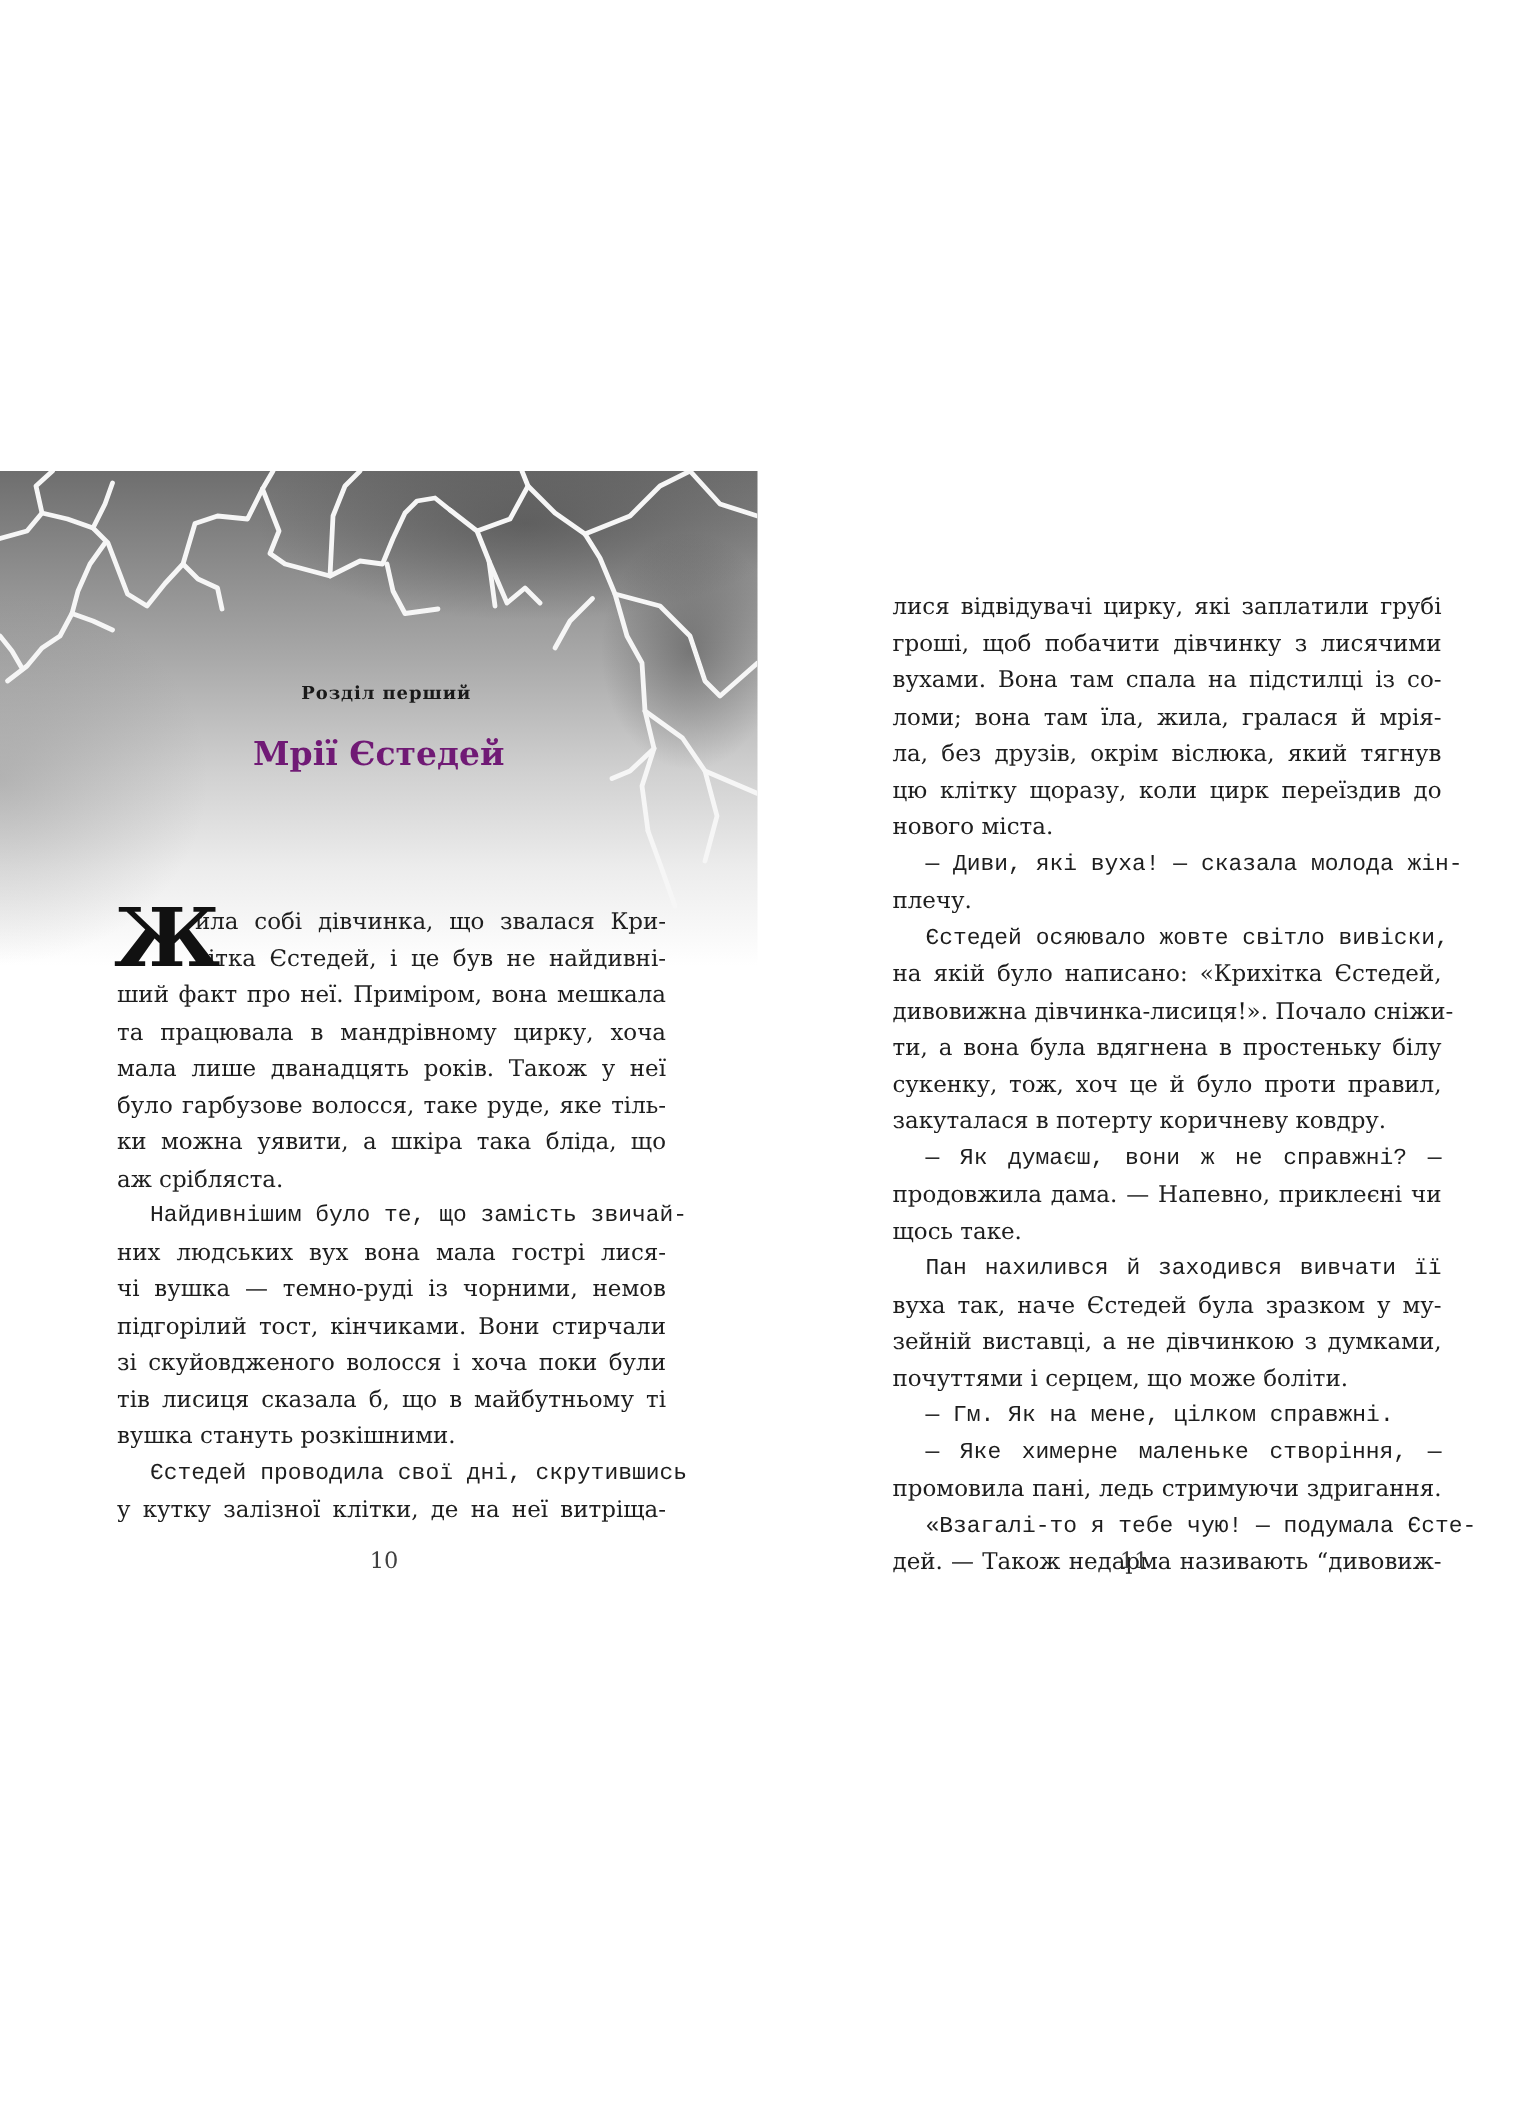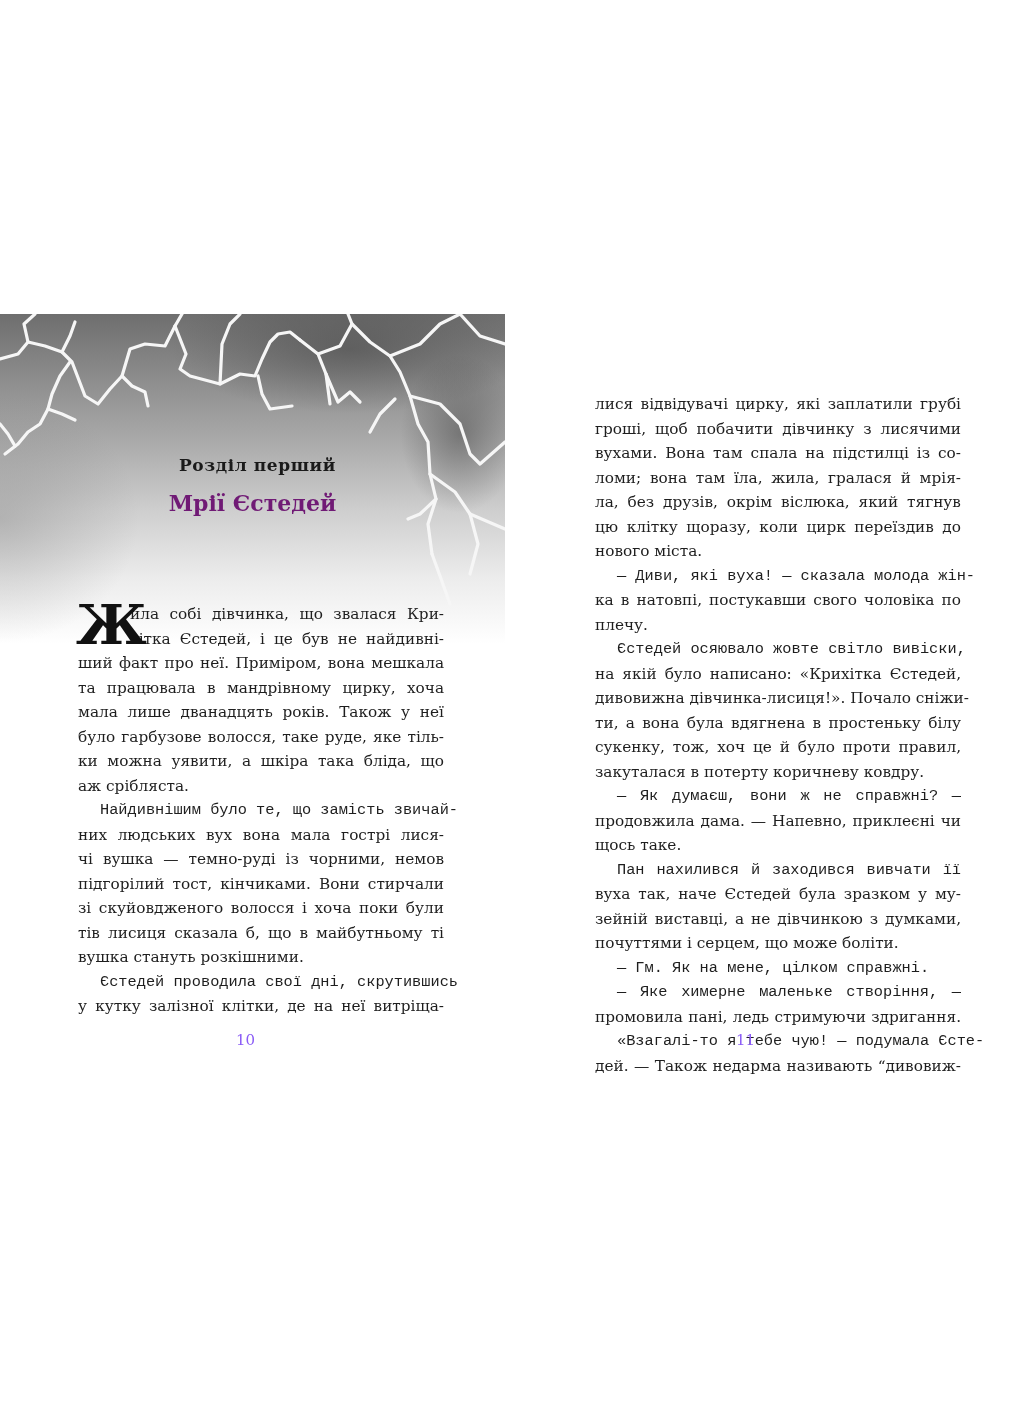--- a/index.html
+++ b/index.html
@@ -20,21 +20,21 @@
     position:absolute; left:400px; top:40px; width:120px; height:160px; border-radius:50%;
     background: radial-gradient(ellipse at center, rgba(60,60,60,0.45) 0%, rgba(90,90,90,0) 70%);
   }
   .illustration .fade-left {
     position:absolute; left:0; top:80px; width:140px; height:250px;
     background: radial-gradient(ellipse at left, rgba(120,120,120,0.35) 0%, rgba(255,255,255,0) 70%);
   }
   .illustration svg { position:absolute; left:0; top:0; }
   .chapter-label {
     position:absolute; left:0; width:515px; top:455px; text-align:center;
-    font-weight:bold; font-size:17px; letter-spacing:0.6px; color:#1a1a1a;
+    font-weight:bold; font-size:12px; letter-spacing:0.6px; color:#1a1a1a;
   }
   .chapter-title {
     position:absolute; left:0; width:505px; top:490px; text-align:center;
     font-weight:bold; font-size:22px; color:#701a75;
   }
   .col {
     position:absolute; width:366px; font-size:15.3px; line-height:24.5px;
     text-align:justify; color:#1e1e1e;
   }
   .col-left { left:78px; top:602px; }
@@ -42,21 +42,21 @@
   .line { display:block; white-space:nowrap; text-align:justify; text-align-last:justify; height:24.5px; }
   .line.last { text-align-last:left; }
   .line.indent { padding-left:22px;font-family:Liberation Mono, monospace; }
   .dropcap-row { position:relative; }
   .dropcap {
     position:absolute; left:-2px; top:-2px; font-size:54px; line-height:50px;
     font-family:"DejaVu Serif","Liberation Serif",serif; font-weight:bold; color:#111;
   }
   .dc-line { padding-left:52px; }
   .page-number {
-    position:absolute; top:1031px; font-size:15px; color:#8b5cf6; width:40px; 
+    position:absolute; top:1031px; font-size:15px; color:#404040; width:40px; text-align:center;
   }
   .pn-left { left:236px; }
   .pn-right { left:736px; }
 </style>
 </head>
 <body>
 
 <div class="spread">
 
   <div class="illustration">
@@ -122,21 +122,20 @@
   <div class="col col-right">
     <div id="right-lines">
         <span class="line">лися відвідувачі цирку, які заплатили грубі</span>
         <span class="line">гроші, щоб побачити дівчинку з лисячими</span>
         <span class="line">вухами. Вона там спала на підстилці із со-</span>
         <span class="line">ломи; вона там їла, жила, гралася й мрія-</span>
         <span class="line">ла, без друзів, окрім віслюка, який тягнув</span>
         <span class="line">цю клітку щоразу, коли цирк переїздив до</span>
         <span class="line last">нового міста.</span>
         <span class="line indent">— Диви, які вуха! — сказала молода жін-</span>
-        <span class="line">ка в натовпі, постукавши свого чоловіка по</span>
         <span class="line last">плечу.</span>
         <span class="line indent">Єстедей осяювало жовте світло вивіски,</span>
         <span class="line">на якій було написано: «Крихітка Єстедей,</span>
         <span class="line">дивовижна дівчинка-лисиця!». Почало сніжи-</span>
         <span class="line">ти, а вона була вдягнена в простеньку білу</span>
         <span class="line">сукенку, тож, хоч це й було проти правил,</span>
         <span class="line last">закуталася в потерту коричневу ковдру.</span>
         <span class="line indent">— Як думаєш, вони ж не справжні? —</span>
         <span class="line">продовжила дама. — Напевно, приклеєні чи</span>
         <span class="line last">щось таке.</span>

